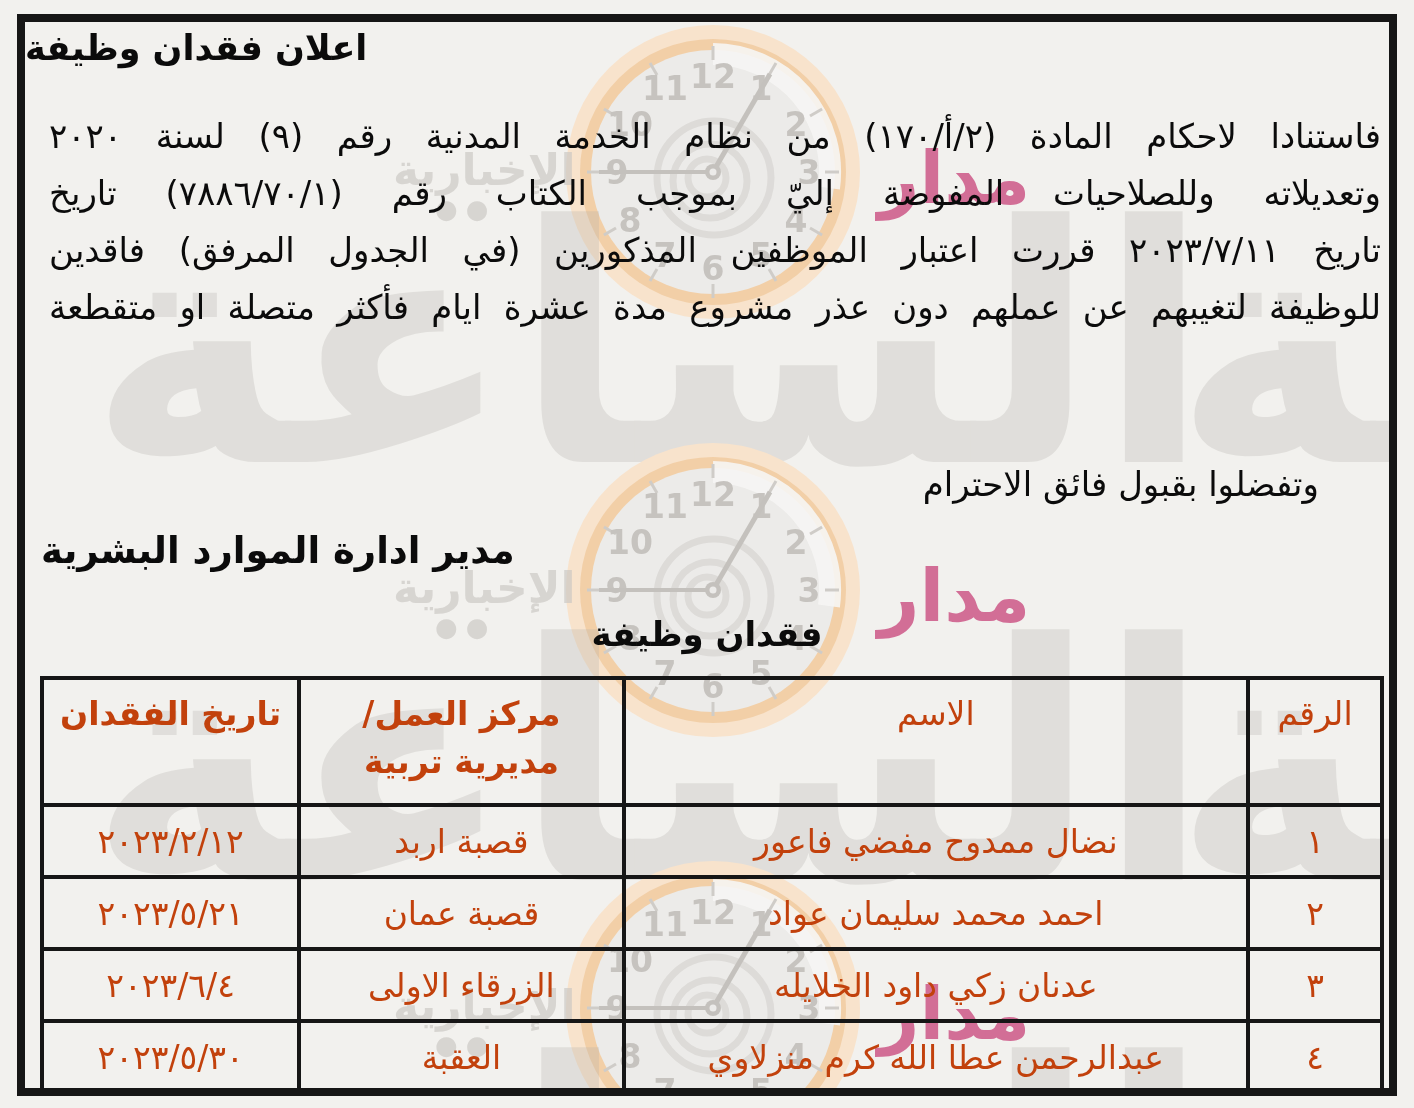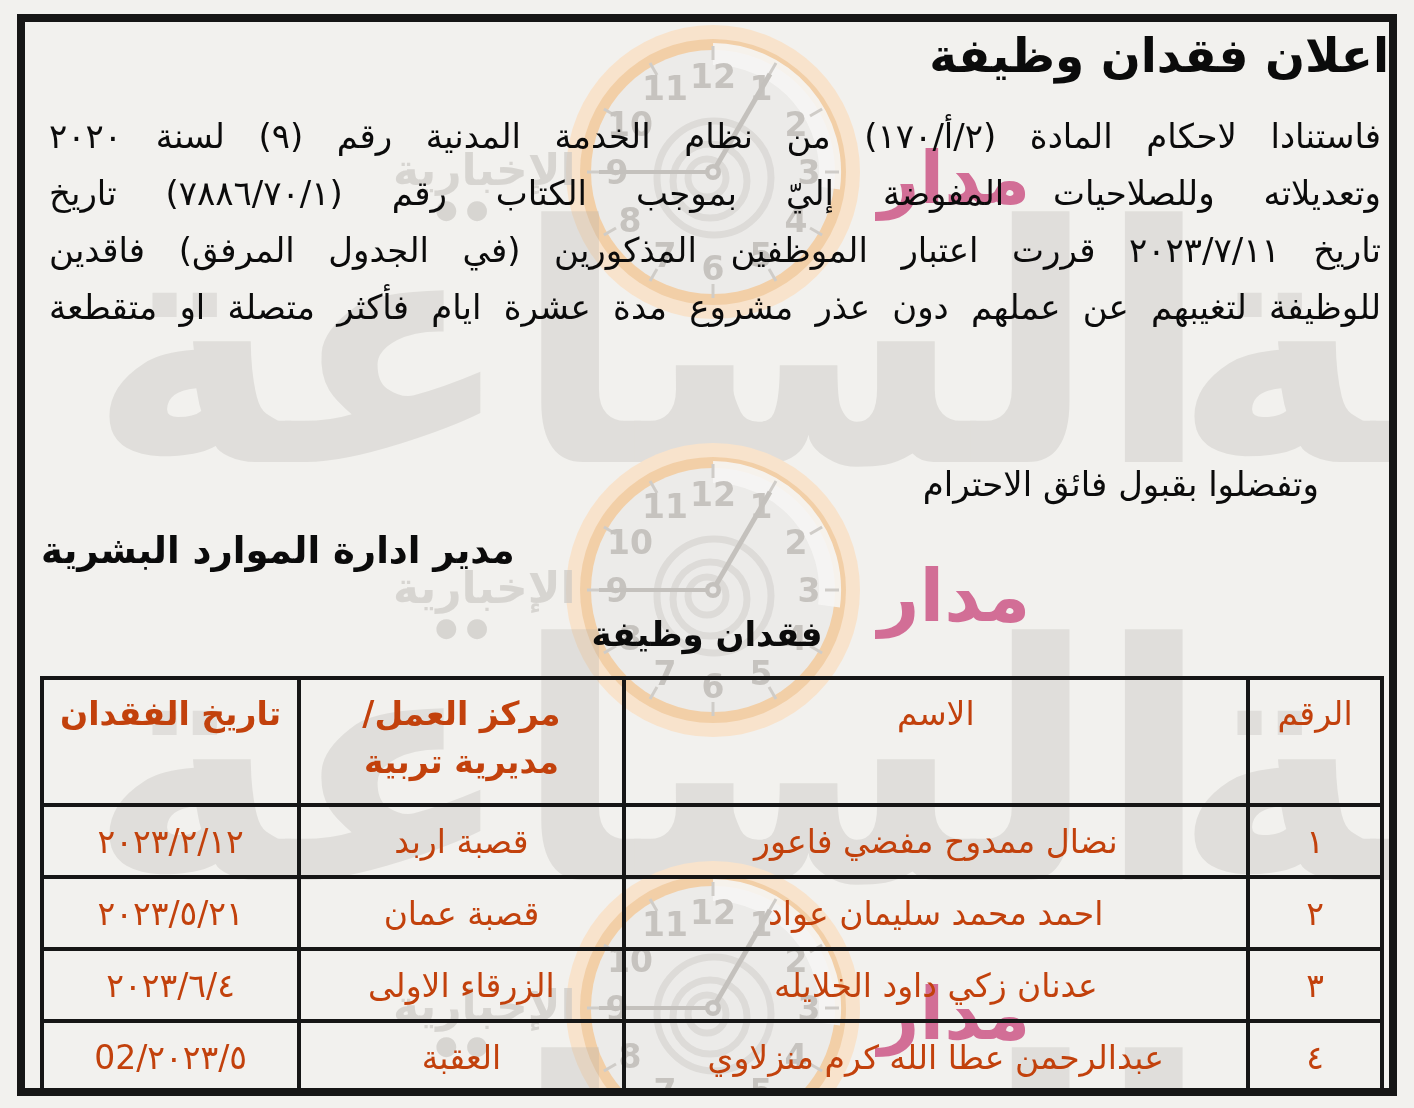--- a/index.html
+++ b/index.html
@@ -32,21 +32,21 @@
   .wm-dots{position:absolute;left:-278px;top:22px;font-size:26px;color:#cac7c3;opacity:.65;letter-spacing:8px;}
   .wm-dots::before{content:"\25CF\25CF";}
   .wm-saa{position:absolute;font-size:330px;font-weight:bold;color:#b3b0ab;opacity:.28;
     line-height:.9;white-space:nowrap;}
   .wm-saa-l{left:-625px;top:28px;}
   .wm-saa-r{left:460px;top:28px;}
   
   .content{position:absolute;inset:0;z-index:1;direction:rtl;}
   .title{
     position:absolute;top:6px;left:0;width:100%;
-    text-align:right;font-size:47px;font-weight:bold;margin:0;
+    text-align:left;font-size:35px;font-weight:bold;margin:0;
   }
   .para{position:absolute;top:86px;left:24px;right:8px;}
   .pline{
     height:57px;line-height:57px;font-size:34px;
     white-space:nowrap;
     text-align:justify;text-align-last:justify;
   }
   .pline.last{text-align:right;text-align-last:right;}
   .closing{
     position:absolute;top:434px;right:70px;
@@ -290,20 +290,20 @@
             <tr>
               <td>٣</td>
               <td>عدنان زكي داود الخلايله</td>
               <td>الزرقاء الاولى</td>
               <td>٢٠٢٣/٦/٤</td>
             </tr>
             <tr>
               <td>٤</td>
               <td>عبدالرحمن عطا الله كرم منزلاوي</td>
               <td>العقبة</td>
-              <td>٢٠٢٣/٥/02</td>
+              <td>٢٠٢٣/٥/٣٠</td>
             </tr>
           </tbody>
       </table>
     </div>
 
   </div>
 </div>
 
 </body></html>

